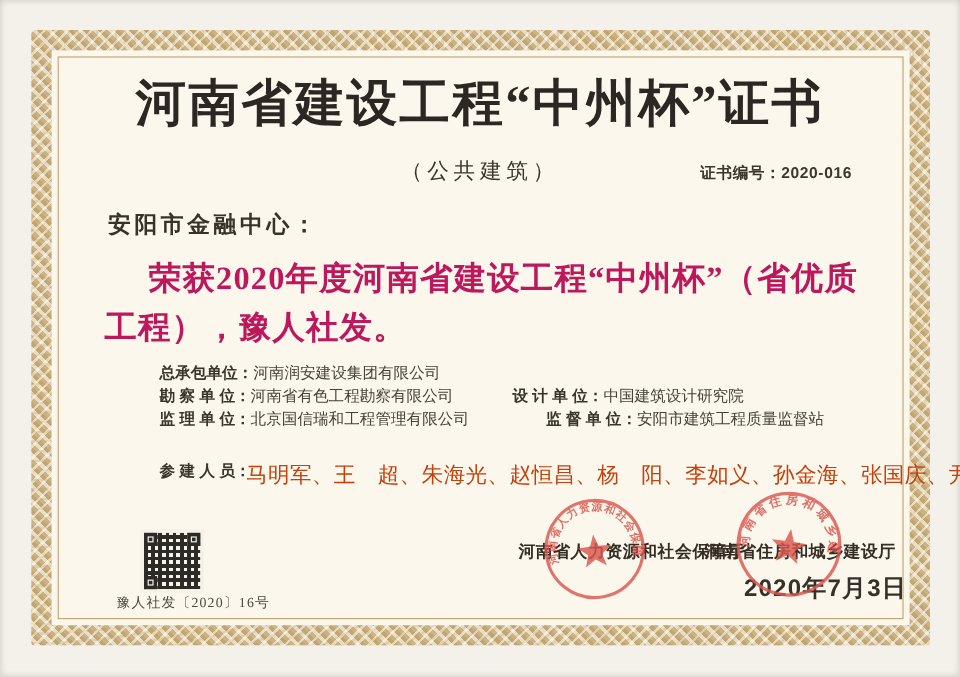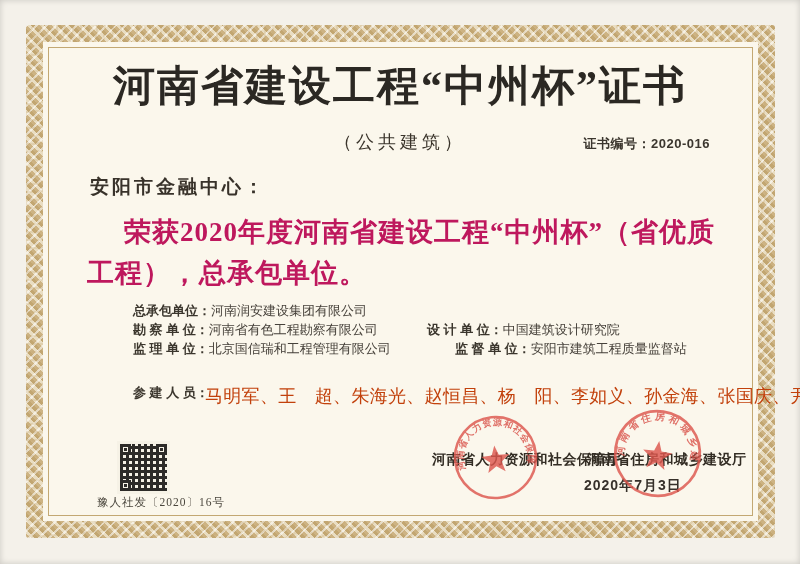--- a/index.html
+++ b/index.html
@@ -68,23 +68,23 @@
     font-size:18px;font-weight:500;color:#c2410c;white-space:nowrap;letter-spacing:.3px;
   }
   .pline1{top:384px;}
   .pline2{top:407px;}
   .issuer{
     position:absolute;top:451px;font-size:14px;font-weight:700;color:#332d24;white-space:nowrap;letter-spacing:.5px;
   }
   .issuer-left{left:432px;}
   .issuer-right{left:587px;}
   .issue-date{
-    position:absolute;left:584px;top:477px;
+    position:absolute;left:620px;top:477px;
     font-family:"Liberation Sans","DejaVu Sans",sans-serif;
-    font-size:14px;font-weight:700;color:#36302a;letter-spacing:1px;
+    font-size:20px;font-weight:700;color:#36302a;letter-spacing:1px;
   }
   .seal{position:absolute;opacity:.82;}
   .seal-left{left:452px;top:414px;width:87px;height:87px;transform:rotate(-6deg);}
   .seal-right{left:612px;top:408px;width:91px;height:91px;transform:rotate(8deg);}
   .qr{
     position:absolute;left:120px;top:444px;width:47px;height:47px;
     background:
       repeating-linear-gradient(0deg,#2d2b28 0 3px,transparent 3px 6px),
       repeating-linear-gradient(90deg,#2d2b28 0 3px,#f6f2e6 3px 6px);
     outline:3px solid #f6f2e6;
@@ -107,21 +107,21 @@
   <div class="paper"></div>
   <div class="innerline"></div>
 
   <h1 class="title">河南省建设工程“中州杯”证书</h1>
   <div class="category">（公共建筑）</div>
   <div class="certno">证书编号：2020-016</div>
 
   <div class="recipient">安阳市金融中心：</div>
 
   <div class="bodyline body1">荣获2020年度河南省建设工程“中州杯”（省优质</div>
-  <div class="bodyline body2">工程），总承包单位。</div>
+  <div class="bodyline body2">工程），豫人社发。</div>
 
   <div class="unit-row" style="left:133px;top:302px;">
     <span class="ulabel">总承包单位：</span><span class="uvalue">河南润安建设集团有限公司</span>
   </div>
   <div class="unit-row" style="left:133px;top:321px;">
     <span class="ulabel">勘 察 单 位：</span><span class="uvalue">河南省有色工程勘察有限公司</span>
   </div>
   <div class="unit-row" style="left:133px;top:340px;">
     <span class="ulabel">监 理 单 位：</span><span class="uvalue">北京国信瑞和工程管理有限公司</span>
   </div>

